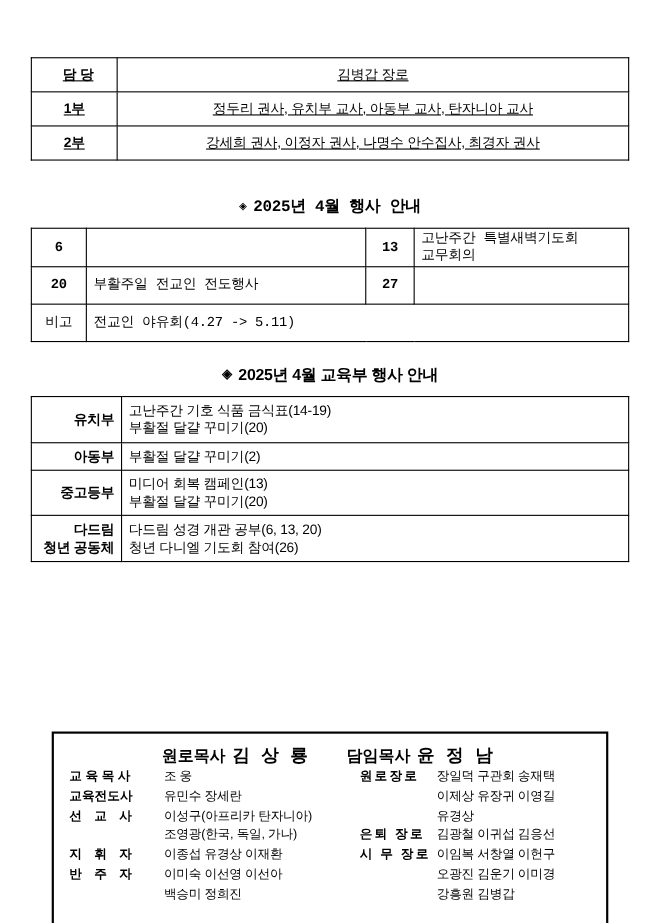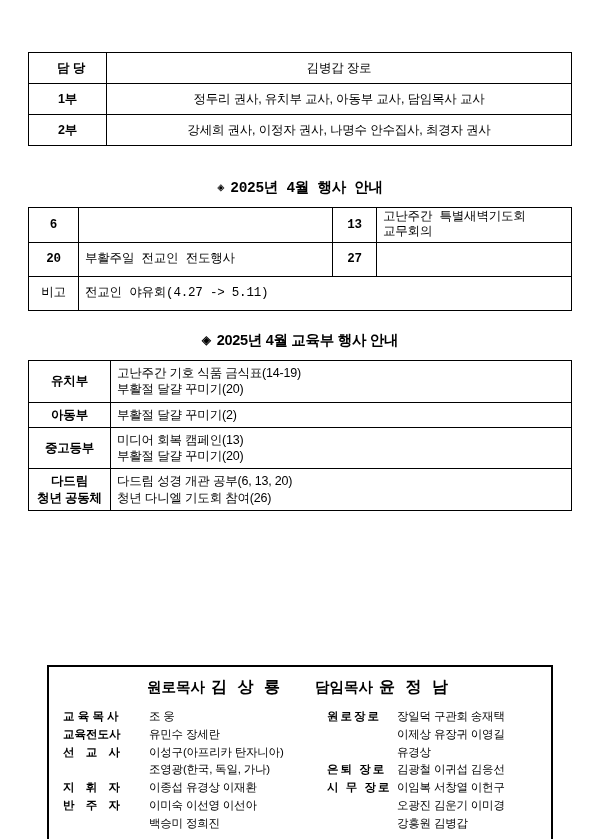--- a/index.html
+++ b/index.html
@@ -51,55 +51,54 @@
     padding: 3px 6px;
     font-size: 12.5px;
     line-height: 1.35;
     vertical-align: middle;
     letter-spacing: -0.2px;
   }
   .ctr { text-align: center; }
   .bold { font-weight: bold; }
 
   
-  #worship-table { margin-top: 18px; }
+  #worship-table { margin-top: 18px; text-decoration: underline; }
   #worship-table td { height: 24px; }
   #worship-table .c1 { width: 78px; }
   .spaced { letter-spacing: 7px; text-indent: 7px; }
 
   
   #events-table { margin-top: 10px; }
   #events-table .c1 { width: 50px; }
   #events-table .c2 { width: 254px; }
   #events-table .c3 { width: 44px; }
   #events-table td { height: 27px; }
   #events-table td.two-line { line-height: 1.2; padding-top: 2px; padding-bottom: 2px; }
 
   
   #edu-table { margin-top: 10px; }
   #edu-table .c1 { width: 82px; }
   #edu-table td { padding-top: 4px; padding-bottom: 4px; line-height: 1.3; }
-  #edu-table td.label { text-align: center; font-weight: bold; }
+  #edu-table td.label { text-align: right; font-weight: bold; }
 
   
   .staff-box {
     position: absolute;
     left: 47px;
     top: 613px;
     width: 506px;
     height: 200px;
     border: 2px solid #000000;
     box-sizing: border-box;
     padding: 10px 14px 8px 14px;
   }
   .staff-head {
     text-align: center;
     font-weight: bold;
     font-size: 14.5px;
-    margin-bottom: 10px;
     white-space: nowrap;
   }
   .staff-head .nm {
     font-size: 16px;
     letter-spacing: 3px;
     margin: 0 2px;
   }
   .staff-head .gap { display: inline-block; width: 22px; }
   .staff-cols {
     display: flex;
@@ -136,21 +135,21 @@
           <col class="c1">
           <col>
         </colgroup>
       <tbody>
         <tr>
           <td class="ctr bold spaced">담      당</td>
           <td class="ctr">김병갑 장로</td>
         </tr>
         <tr>
           <td class="ctr bold">1부</td>
-          <td class="ctr">정두리 권사,  유치부  교사,  아동부  교사,  담임목사  교사</td>
+          <td class="ctr">정두리 권사,  유치부  교사,  아동부  교사,  탄자니아  교사</td>
         </tr>
         <tr>
           <td class="ctr bold">2부</td>
           <td class="ctr">강세희 권사,  이정자 권사,  나명수 안수집사,  최경자 권사</td>
         </tr>
       </tbody>
     </table>
   </div>
 
   <div style="margin-top:32px;font-family:Liberation Mono, monospace;">

